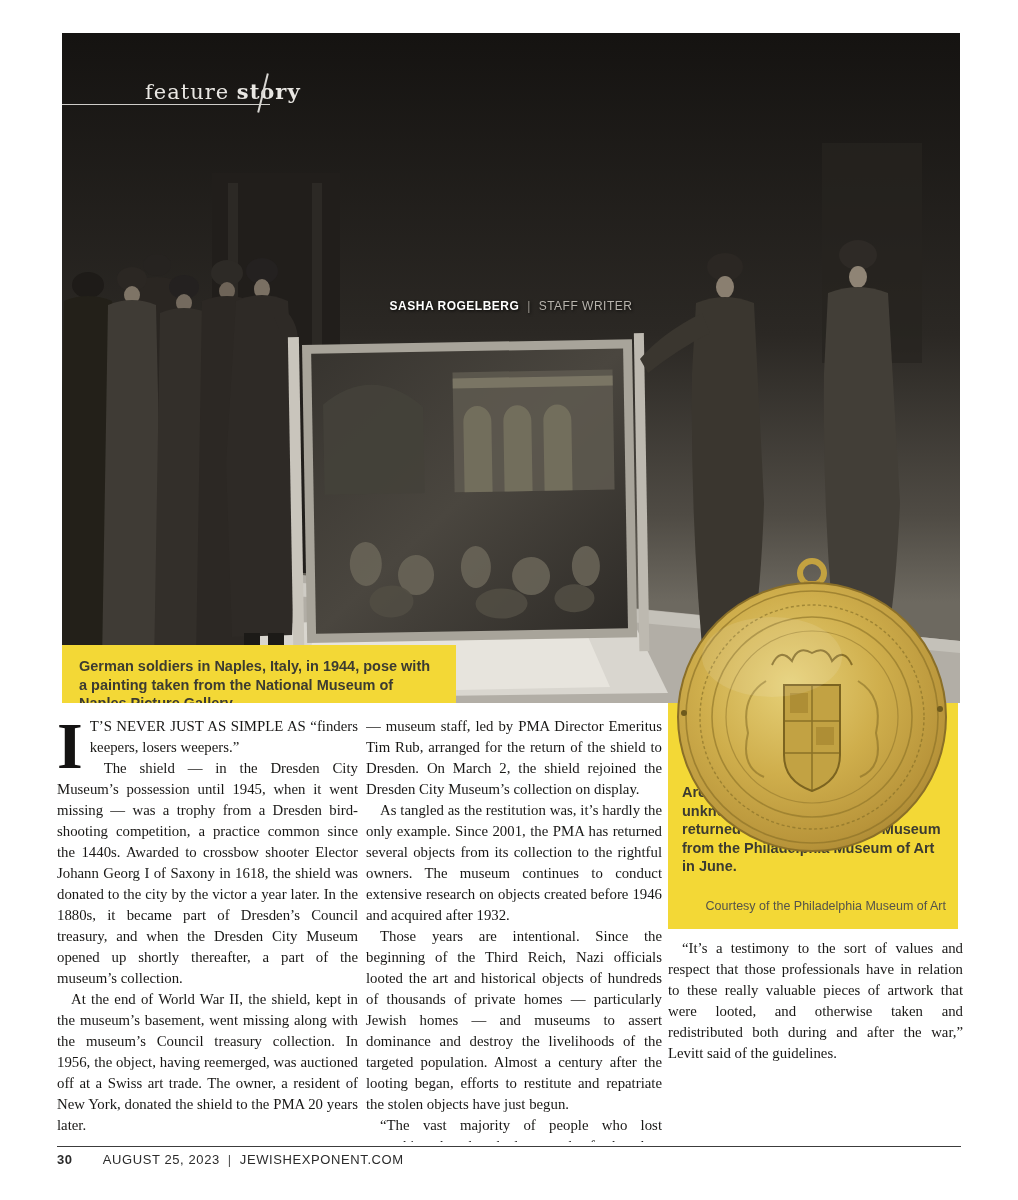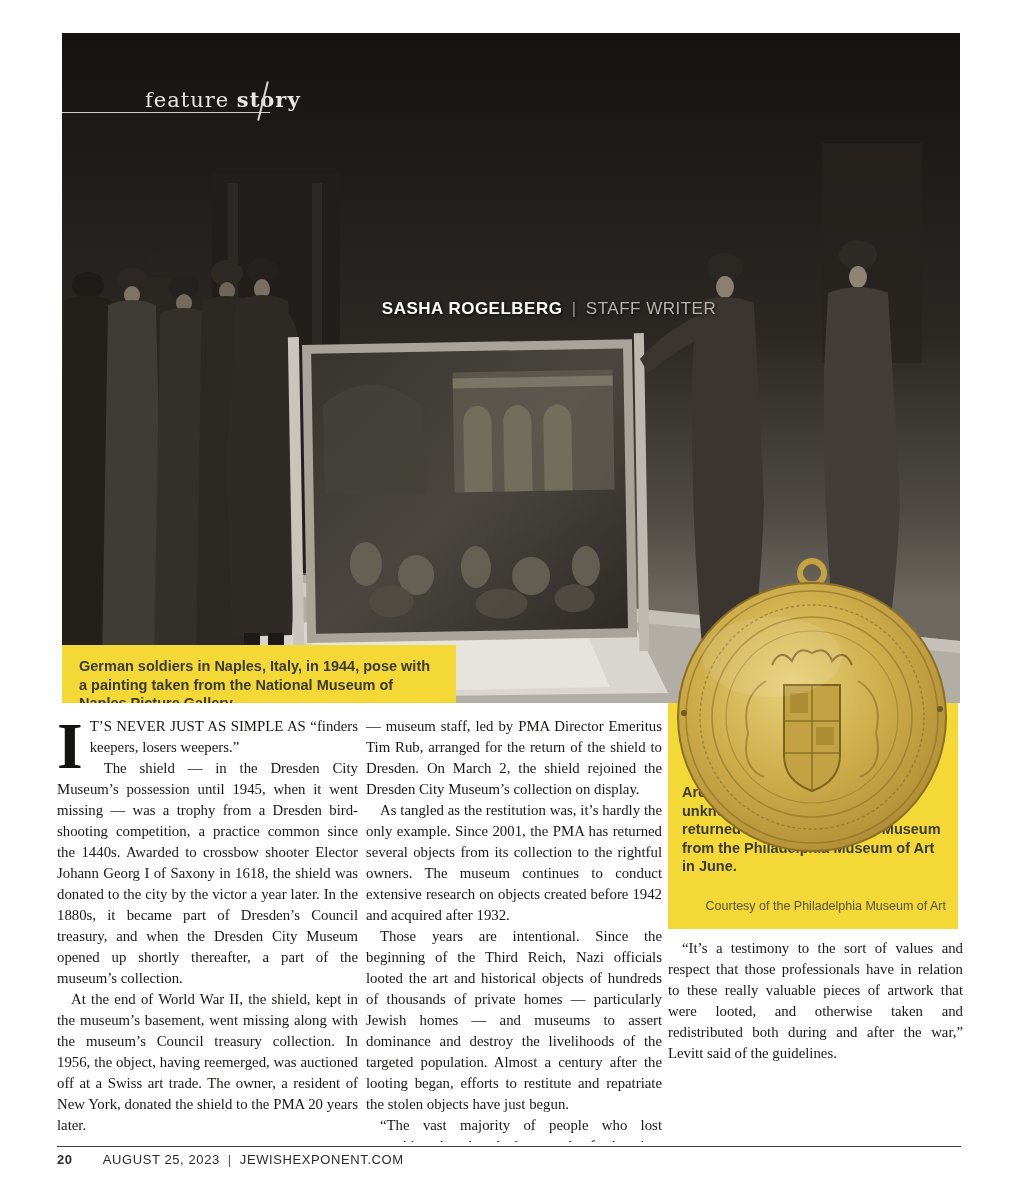--- a/index.html
+++ b/index.html
@@ -9,42 +9,42 @@
     -webkit-font-smoothing:antialiased;
   }
   
   .photo-wrap{
     position:absolute;left:62px;top:33px;width:898px;height:670px;
     background:#1a1816;overflow:hidden;
   }
   .photo-svg{position:absolute;left:0;top:0;}
   
   .kicker{
-    position:absolute;left:0;top:52px;width:300px;height:40px;color:#e9e7e3;
+    position:absolute;left:0;top:44px;width:300px;height:40px;color:#e9e7e3;
     font-family:"DejaVu Serif", serif;
   }
   .kicker-line{position:absolute;left:0;top:27px;width:208px;height:1px;background:#cfcdc9;}
   .kicker-text{position:absolute;left:83px;top:2px;font-size:21px;letter-spacing:1px;white-space:nowrap;}
   .kicker-text .lt{font-weight:400;}
   .kicker-text .bd{font-weight:700;}
   .kicker-slash{position:absolute;left:200px;top:-4px;width:2px;height:40px;background:#d8d6d2;transform:rotate(14deg);}
   
   .headline{
     position:absolute;left:0;top:56px;width:898px;text-align:center;
     color:#f7d51a;font-family:"Liberation Serif", serif;font-weight:700;
     font-size:60px;line-height:64px;
     text-shadow:2px 3px 7px rgba(0,0,0,.85), 0 0 2px rgba(0,0,0,.6);
   }
   .headline .hl-line{display:block;white-space:nowrap;}
   .headline .hl-line span{display:inline-block;transform:scaleX(.84);transform-origin:50% 50%;letter-spacing:-1px;}
   
   .byline{
     position:absolute;left:0;top:266px;width:898px;text-align:center;
-    font-family:"Liberation Sans", sans-serif;font-size:17px;letter-spacing:.5px;
-    color:#b7b3ac;text-shadow:1px 1px 3px rgba(0,0,0,.8);padding-left:38px;
+    font-family:"Liberation Sans", sans-serif;font-size:12px;letter-spacing:.5px;
+    color:#b7b3ac;text-shadow:1px 1px 3px rgba(0,0,0,.8);
   }
   .byline .author{font-weight:700;color:#ffffff;}
   .byline .sep{color:#9a968f;padding:0 4px;font-weight:400;}
   
   .photo-caption{
     position:absolute;left:0;top:612px;width:394px;height:58px;
     background:#f3d836;color:#3c3b31;
     font-family:"Liberation Sans", sans-serif;font-weight:700;
     font-size:14.5px;line-height:18.5px;
     padding:12px 14px 0 17px;box-sizing:border-box;
@@ -268,27 +268,27 @@
   <p class="noindent">
     <span class="dropcap">I</span><span class="lead-bold">T’S NEVER JUST AS SIMPLE AS</span><span> “finders keepers, losers weepers.”</span>
   </p>
   <p>The shield — in the Dresden City Museum’s possession until 1945, when it went missing — was a trophy from a Dresden bird-shooting competition, a practice common since the 1440s. Awarded to crossbow shooter Elector Johann Georg I of Saxony in 1618, the shield was donated to the city by the victor a year later. In the 1880s, it became part of Dresden’s Council treasury, and when the Dresden City Museum opened up shortly thereafter, a part of the museum’s collection.</p>
   <p>At the end of World War II, the shield, kept in the museum’s basement, went missing along with the museum’s Council treasury collection. In 1956, the object, having reemerged, was auctioned off at a Swiss art trade. The owner, a resident of New York, donated the shield to the PMA 20 years later.</p>
 
 </div>
 
 <div class="col col-2">
   <p class="noindent">— museum staff, led by PMA Director Emeritus Tim Rub, arranged for the return of the shield to Dresden. On March 2, the shield rejoined the Dresden City Museum’s collection on display.</p>
-  <p>As tangled as the restitution was, it’s hardly the only example. Since 2001, the PMA has returned several objects from its collection to the rightful owners. The museum continues to conduct extensive research on objects created before 1942 and acquired after 1932.</p>
+  <p>As tangled as the restitution was, it’s hardly the only example. Since 2001, the PMA has returned several objects from its collection to the rightful owners. The museum continues to conduct extensive research on objects created before 1946 and acquired after 1932.</p>
   <p>Those years are intentional. Since the beginning of the Third Reich, Nazi officials looted the art and historical objects of hundreds of thousands of private homes — particularly Jewish homes — and museums to assert dominance and destroy the livelihoods of the targeted population. Almost a century after the looting began, efforts to restitute and repatriate the stolen objects have just begun.</p>
   <p>“The vast majority of people who lost everything that they had or much of what they had during the Shoah have never been able to reclaim any of their property, or very little,” said Lauren Levitt, a Temple University professor of religion, Jewish studies and gender.</p>
 
 </div>
 
 <div class="col col-3">
   <p>“It’s a testimony to the sort of values and respect that those professionals have in relation to these really valuable pieces of artwork that were looted, and otherwise taken and redistributed both during and after the war,” Levitt said of the guidelines.</p>
 
 </div>
 
 <div class="footer-rule"></div>
 <div class="footer">
-  <span class="pg">20</span><span>AUGUST 25, 2023</span><span class="fsep">|</span><span>JEWISHEXPONENT.COM</span>
+  <span class="pg">30</span><span>AUGUST 25, 2023</span><span class="fsep">|</span><span>JEWISHEXPONENT.COM</span>
 </div>
 
 </body></html>

